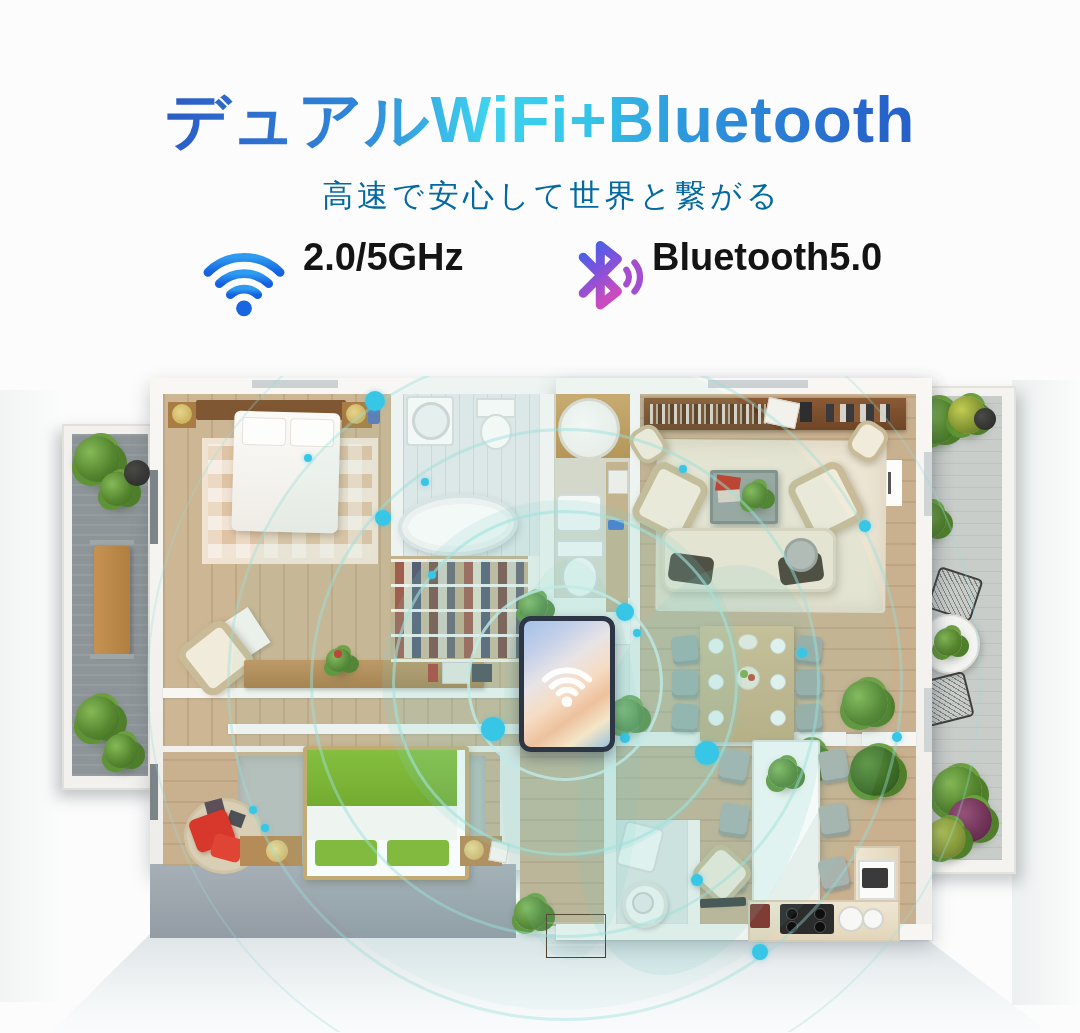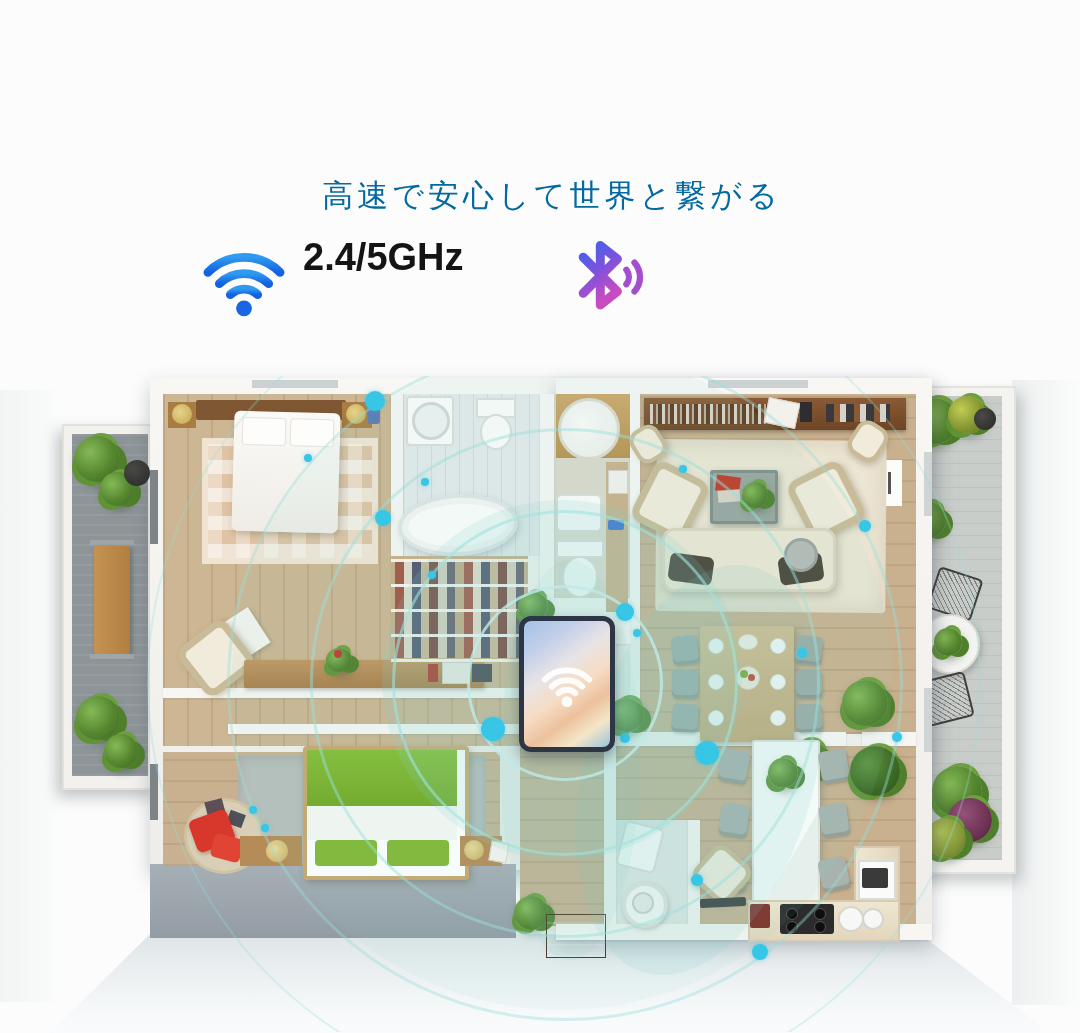--- a/index.html
+++ b/index.html
@@ -30,59 +30,61 @@
   .dot{border-radius:50%;background:#38c6e6;box-shadow:0 0 5px rgba(60,195,228,.55);}
   .rug-checker{border:6px solid #f0e3d2;
     background:repeating-linear-gradient(0deg,rgba(255,255,255,.55) 0 14px,rgba(255,255,255,0) 14px 28px),
                repeating-linear-gradient(90deg,#ecd9c4 0 14px,#dfc3a4 14px 28px);}
 </style>
 </head>
 <body>
 
 <div id="page">
 
+  <h1 class="a title">デュアルWiFi+Bluetooth</h1>
   <p class="a subtitle">高速で安心して世界と繋がる</p>
 
   <div class="a" style="left:200px;top:234px;width:88px;height:88px;">
     <svg width="88" height="88" viewBox="0 0 100 95">
       <defs>
           <linearGradient id="wg" x1="0" y1="0" x2="0" y2="1">
         <stop offset="0" stop-color="#2e9bf0"></stop>
             <stop offset="1" stop-color="#1461e0"></stop>
           </linearGradient>
         </defs>
       <g stroke="url(#wg)" stroke-width="10" fill="none" stroke-linecap="round">
         <path d="M9 41 A58 58 0 0 1 91 41"></path>
         <path d="M22 54 A40 40 0 0 1 78 54"></path>
         <path d="M34.5 66.5 A22 22 0 0 1 65.5 66.5"></path>
       </g>
       <circle cx="50" cy="82" r="9" fill="#1a66e2"></circle>
     </svg>
   </div>
   <div class="a" style="left:303px;top:238px;">
-    <div class="feat-title">2.4/5GHz</div>
+    <div class="feat-title">2.0/5GHz</div>
   </div>
 
   <div class="a" style="left:558px;top:232px;width:90px;height:90px;">
     <svg width="90" height="90" viewBox="0 0 100 100">
       <defs>
           <linearGradient id="bg1" x1="0" y1="0" x2="0.4" y2="1">
         <stop offset="0" stop-color="#3e63e8"></stop>
             <stop offset="0.5" stop-color="#7e52dc"></stop>
             <stop offset="1" stop-color="#c94bc0"></stop>
           </linearGradient>
         </defs>
       <path d="M28 28 L66 66 L47 81 L47 15 L66 30 L28 68" fill="none" stroke="url(#bg1)" stroke-width="10" stroke-linejoin="round" stroke-linecap="round"></path>
       <g stroke="#a44ecf" stroke-width="7" fill="none" stroke-linecap="round">
         <path d="M76 42 A13 13 0 0 1 76 58"></path>
         <path d="M85 34 A24 24 0 0 1 85 66"></path>
       </g>
     </svg>
   </div>
   <div class="a" style="left:652px;top:238px;">
+    <div class="feat-title">Bluetooth5.0</div>
   </div>
 
   <div class="a" style="left:0;top:0;width:1080px;height:1033px;">
 
     <div class="a" style="left:0;top:390px;width:62px;height:612px;background:linear-gradient(90deg,#f2f4f4,#fbfcfc);"></div>
     <div class="a" style="left:1012px;top:380px;width:68px;height:625px;background:linear-gradient(270deg,#fbfcfc,#edf0f0);"></div>
     <div class="a" style="left:40px;top:928px;width:1000px;height:105px;clip-path:polygon(110px 6px,880px 6px,1010px 105px,10px 105px);background:linear-gradient(180deg,#dde3e6,#f4f7f8 70%,#fafbfc);"></div>
 
     <div class="a" style="left:62px;top:424px;width:94px;height:362px;background:#f2f1ee;border:2px solid #e2e0da;box-shadow:-5px 7px 14px rgba(80,88,94,.35);"></div>
     <div class="a" style="left:72px;top:434px;width:76px;height:342px;background-color:#8e9598;background-image:repeating-linear-gradient(0deg,rgba(255,255,255,.07) 0 2px,rgba(0,0,0,0) 2px 10px);"></div>

